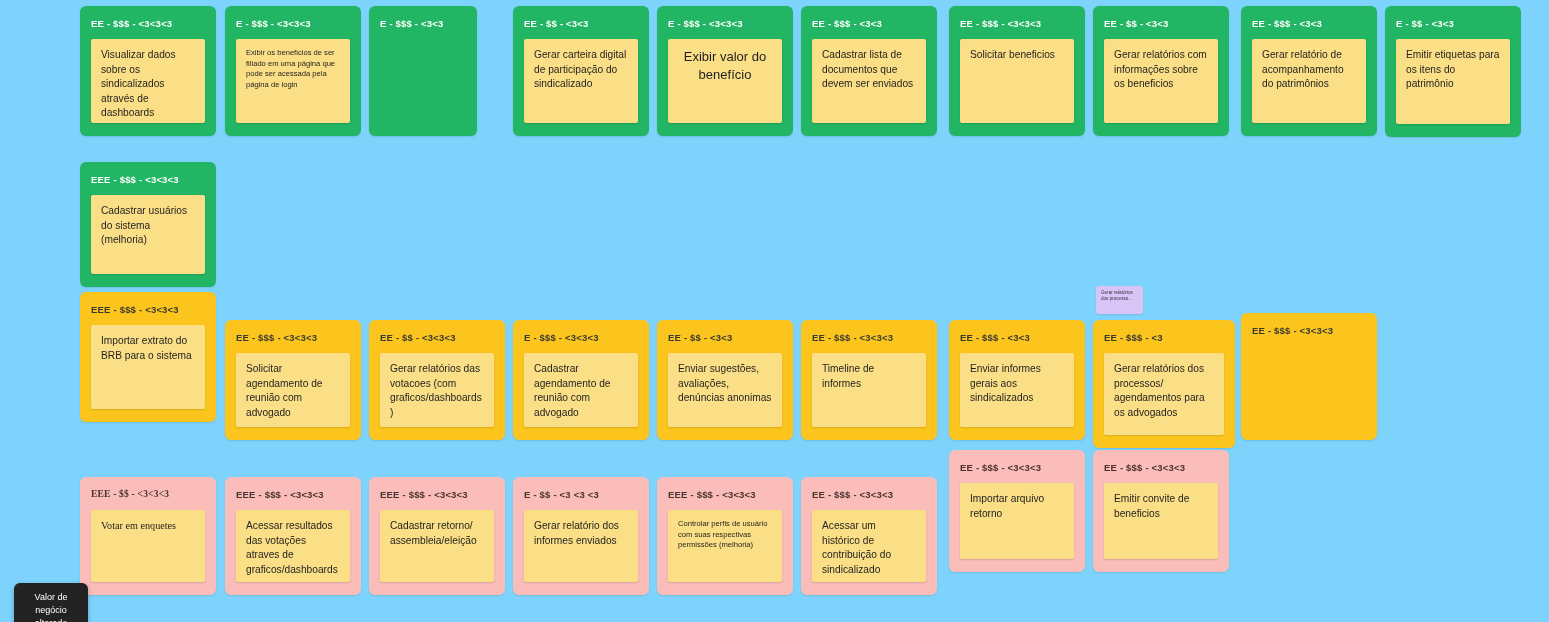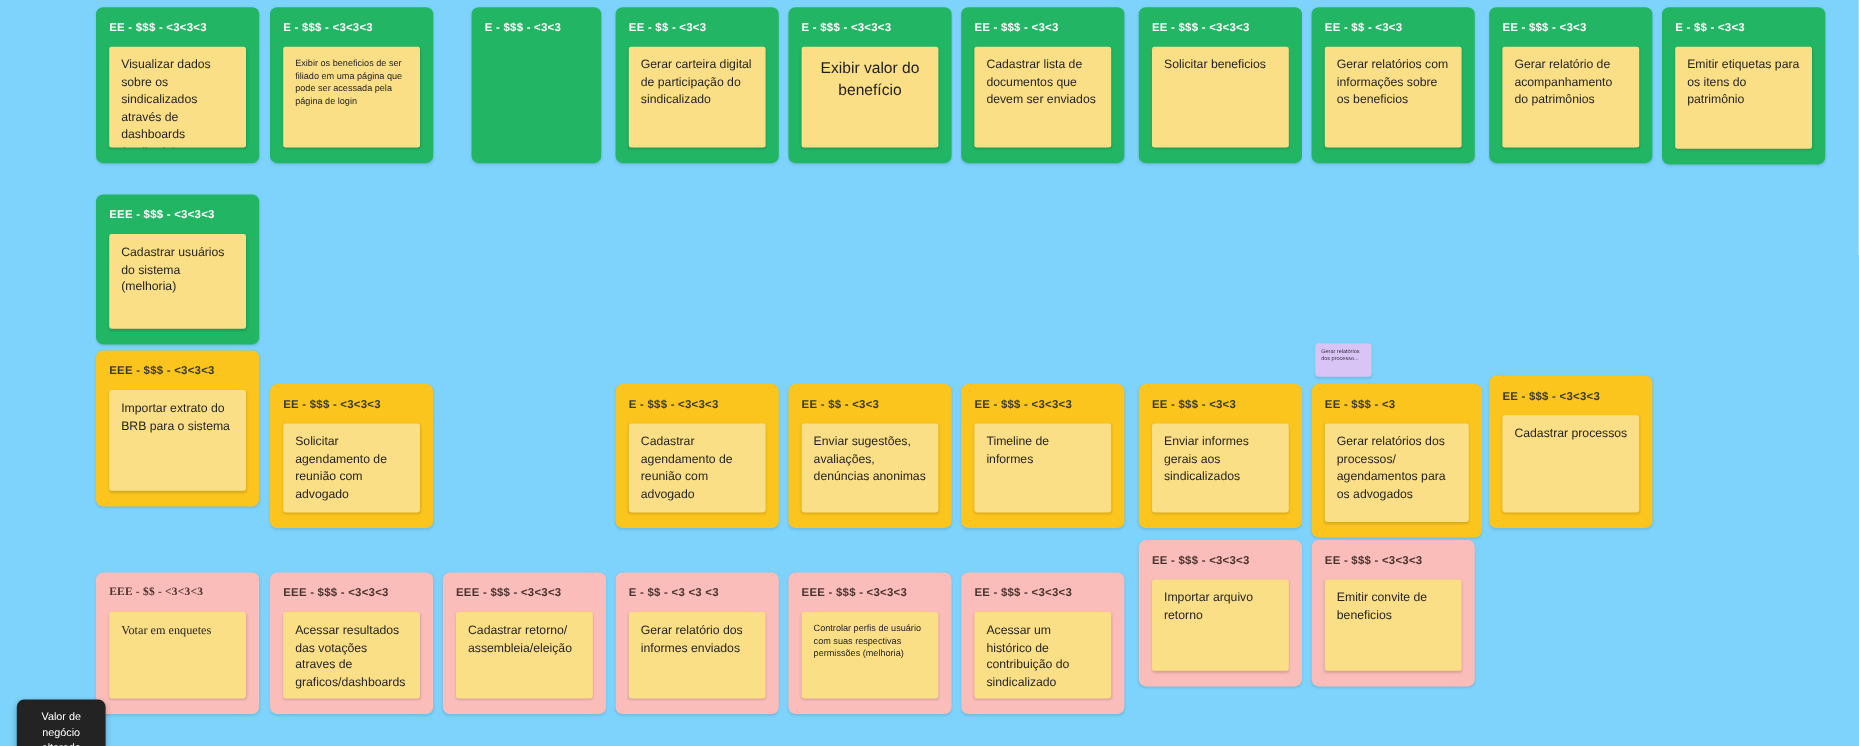--- a/index.html
+++ b/index.html
@@ -95,21 +95,21 @@
 
 <div id="board">
     <div class="card green" style="left: 80px; top: 6px; width: 136px; height: 130px;">
       <div class="card-header">EE - $$$ - &lt;3&lt;3&lt;3</div>
       <div class="note">Visualizar dados sobre os sindicalizados através de dashboards (melhoria)</div>
     </div>
     <div class="card green" style="left: 225px; top: 6px; width: 136px; height: 130px;">
       <div class="card-header">E - $$$ - &lt;3&lt;3&lt;3</div>
       <div class="note small">Exibir os beneficios de ser filiado em uma página que pode ser acessada pela página de login</div>
     </div>
-    <div class="card green" style="left: 369px; top: 6px; width: 108px; height: 130px; margin-left: 24px;">
+    <div class="card green" style="left: 369px; top: 6px; width: 108px; height: 130px;">
       <div class="card-header">E - $$$ - &lt;3&lt;3</div>
     </div>
     <div class="card green" style="left: 513px; top: 6px; width: 136px; height: 130px;">
       <div class="card-header">EE - $$ - &lt;3&lt;3</div>
       <div class="note">Gerar carteira digital de participação do sindicalizado</div>
     </div>
     <div class="card green" style="left: 657px; top: 6px; width: 136px; height: 130px;">
       <div class="card-header">E - $$$ - &lt;3&lt;3&lt;3</div>
       <div class="note large">Exibir valor do benefício</div>
     </div>
@@ -138,20 +138,24 @@
       <div class="note">Cadastrar usuários do sistema (melhoria)</div>
     </div>
     <div class="card yellow" style="left: 80px; top: 292px; width: 136px; height: 130px;">
       <div class="card-header">EEE - $$$ - &lt;3&lt;3&lt;3</div>
       <div class="note">Importar extrato do BRB para o sistema</div>
     </div>
     <div class="card yellow" style="left: 225px; top: 320px; width: 136px; height: 120px;">
       <div class="card-header">EE - $$$ - &lt;3&lt;3&lt;3</div>
       <div class="note">Solicitar agendamento de reunião com advogado</div>
     </div>
+    <div class="card yellow" style="left: 369px; top: 320px; width: 136px; height: 120px;">
+      <div class="card-header">EE - $$ - &lt;3&lt;3&lt;3</div>
+      <div class="note">Gerar relatórios das votacoes (com graficos/dashboards)</div>
+    </div>
     <div class="card yellow" style="left: 513px; top: 320px; width: 136px; height: 120px;">
       <div class="card-header">E - $$$ - &lt;3&lt;3&lt;3</div>
       <div class="note">Cadastrar agendamento de reunião com advogado</div>
     </div>
     <div class="card yellow" style="left: 657px; top: 320px; width: 136px; height: 120px;">
       <div class="card-header">EE - $$ - &lt;3&lt;3</div>
       <div class="note">Enviar sugestões, avaliações, denúncias anonimas</div>
     </div>
     <div class="card yellow" style="left: 801px; top: 320px; width: 136px; height: 120px;">
       <div class="card-header">EE - $$$ - &lt;3&lt;3&lt;3</div>
@@ -160,21 +164,20 @@
     <div class="card yellow" style="left: 949px; top: 320px; width: 136px; height: 120px;">
       <div class="card-header">EE - $$$ - &lt;3&lt;3</div>
       <div class="note">Enviar informes gerais aos sindicalizados</div>
     </div>
     <div class="card yellow" style="left: 1093px; top: 320px; width: 142px; height: 128px;">
       <div class="card-header">EE - $$$ - &lt;3</div>
       <div class="note">Gerar relatórios dos processos/ agendamentos para os advogados</div>
     </div>
     <div class="card yellow" style="left: 1241px; top: 313px; width: 136px; height: 127px;">
       <div class="card-header">EE - $$$ - &lt;3&lt;3&lt;3</div>
-      <div class="note">Cadastrar processos</div>
     </div>
     <div class="card pink" style="left: 80px; top: 477px; width: 136px; height: 118px; font-family: Liberation Serif, serif;">
       <div class="card-header">EEE - $$ - &lt;3&lt;3&lt;3</div>
       <div class="note">Votar em enquetes</div>
     </div>
     <div class="card pink" style="left: 225px; top: 477px; width: 136px; height: 118px;">
       <div class="card-header">EEE - $$$ - &lt;3&lt;3&lt;3</div>
       <div class="note">Acessar resultados das votações atraves de graficos/dashboards</div>
     </div>
     <div class="card pink" style="left: 369px; top: 477px; width: 136px; height: 118px;">

